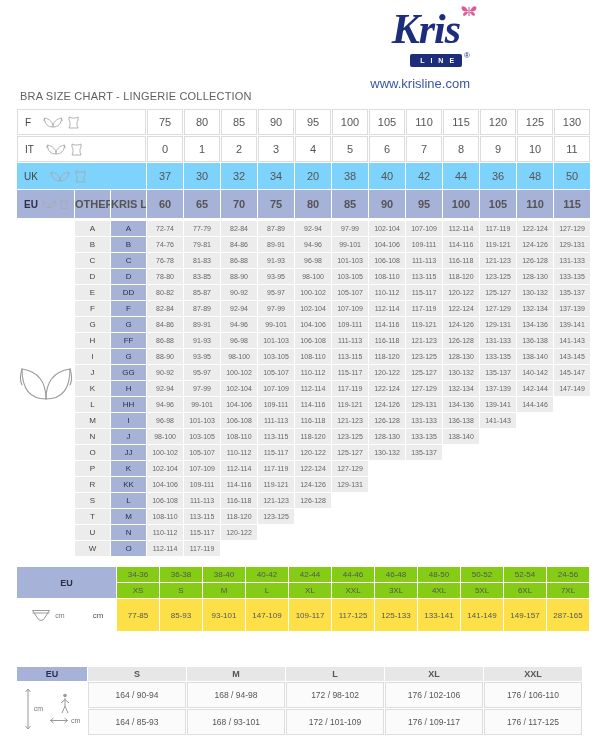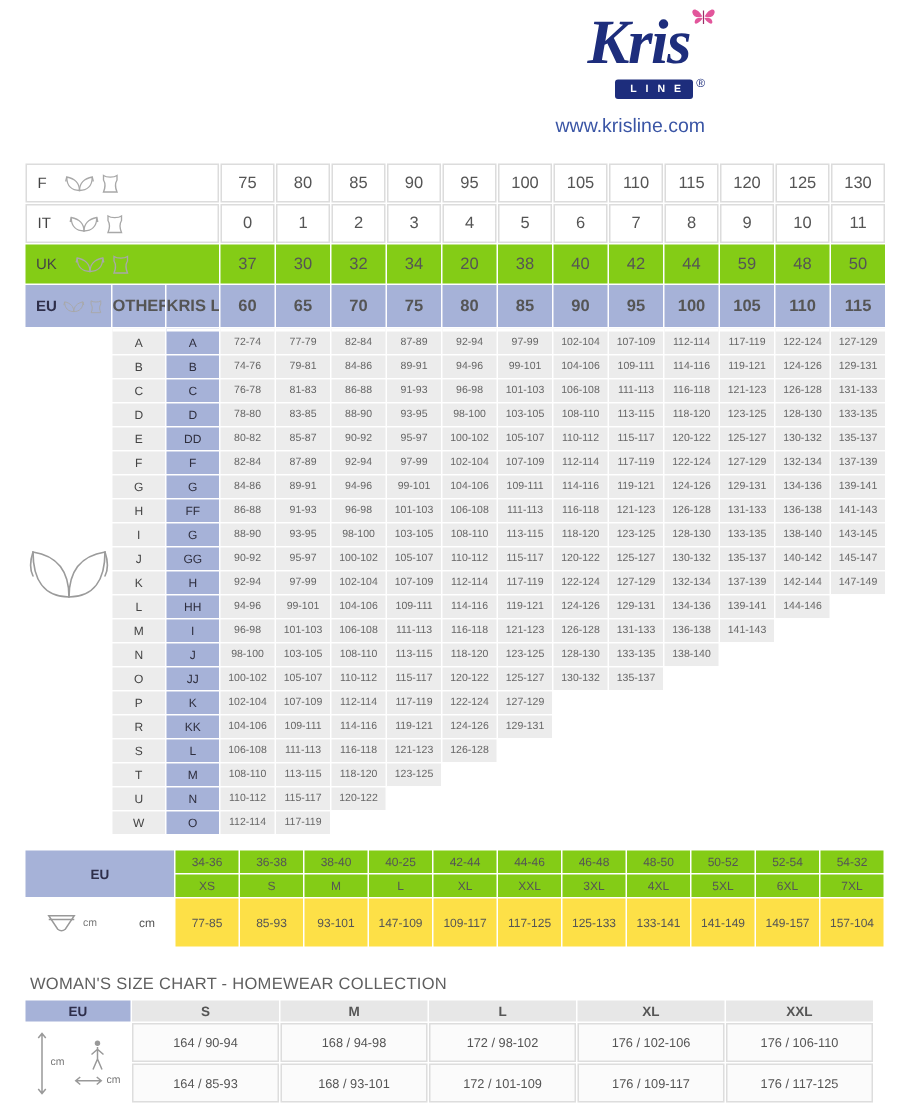--- a/index.html
+++ b/index.html
@@ -39,21 +39,21 @@
   .h-label { text-align:left; padding-left:7px; }
   .lblwrap { display:flex; align-items:center; gap:12px; }
   .euwrap { gap:4px; }
   .rl { font-size:10px; color:#444; }
   .bold { font-weight:bold; color:#2e2e4a; }
   .hicons { display:inline-flex; align-items:center; gap:5px; }
   .hicons.small { transform:scale(0.72); transform-origin:left center; }
 
   .row-f .h-label, .row-it .h-label { background:#fff; border:1px solid #dcdcdc; }
   .hv-f, .hv-it { background:#fff; border:1px solid #dcdcdc; }
-  .row-uk .h-label, .hv-uk { background:#84cc16; }
+  .row-uk .h-label, .hv-uk { background:#7dd3fc; }
   .row-eu .h-label, .row-eu .subhdr, .hv-eu { background:#a6b2d8; }
   .hv-eu { font-weight:bold; color:#2e2e3e; }
   .subhdr { font-size:6px; font-weight:bold; color:#333; }
 
   .sketch-cell { background:#fff; }
   .cup-other { background:#ececec; font-size:8px; color:#444; height:15px; line-height:15px; }
   .cup-kris  { background:#a6b2d8; font-size:8px; color:#2e2e3e; height:15px; line-height:15px; }
   .cup-val   { background:#ececec; font-size:7px; color:#666; height:15px; line-height:15px; }
   .cup-empty { background:transparent; }
   #cup-body tr:first-child td { border-top:2px solid #fff; }
@@ -99,20 +99,21 @@
         </g>
         <path d="M9 3 L9 12" stroke="#9b2d67" stroke-width="0.8"></path>
       </svg>
     </div>
     <div class="logo-badge-row">
       <span class="logo-line">LINE</span><span class="logo-reg">®</span>
     </div>
     <div class="logo-url">www.krisline.com</div>
   </div>
 
+  <h1 class="sec-title" id="title-bra">BRA SIZE CHART - LINGERIE COLLECTION</h1>
 
   <table class="bra-table">
     <colgroup>
       <col class="c-lbl">
         <col class="c-oth">
         <col class="c-kri">
       <col class="c-val">
         <col class="c-val">
         <col class="c-val">
         <col class="c-val">
@@ -208,21 +209,21 @@
         </td>
       <td class="hval hv-uk">37</td>
           <td class="hval hv-uk">30</td>
           <td class="hval hv-uk">32</td>
           <td class="hval hv-uk">34</td>
           <td class="hval hv-uk">20</td>
           <td class="hval hv-uk">38</td>
           <td class="hval hv-uk">40</td>
           <td class="hval hv-uk">42</td>
           <td class="hval hv-uk">44</td>
-          <td class="hval hv-uk">59</td>
+          <td class="hval hv-uk">36</td>
           <td class="hval hv-uk">48</td>
           <td class="hval hv-uk">50</td>
         </tr>
       <tr class="hrow row-eu">
         <td class="h-label">
           <div class="lblwrap euwrap">
             <span class="rl bold">EU</span>
             <span class="hicons small">
   <svg class="ic-bra" width="20" height="11" viewBox="0 0 20 11">
     <g fill="none" stroke="#a8a8a8" stroke-width="0.9">
@@ -618,28 +619,28 @@
         <col class="c-pv">
         <col class="c-pv">
         <col class="c-pv">
     </colgroup>
     <tbody>
       <tr>
         <td class="p-eu" colspan="2" rowspan="2">EU</td>
       <td class="p-size">34-36</td>
           <td class="p-size">36-38</td>
           <td class="p-size">38-40</td>
-          <td class="p-size">40-25</td>
+          <td class="p-size">40-42</td>
           <td class="p-size">42-44</td>
           <td class="p-size">44-46</td>
           <td class="p-size">46-48</td>
           <td class="p-size">48-50</td>
           <td class="p-size">50-52</td>
           <td class="p-size">52-54</td>
-          <td class="p-size">54-32</td>
+          <td class="p-size">24-56</td>
         </tr>
       <tr>
           <td class="p-size">XS</td>
           <td class="p-size">S</td>
           <td class="p-size">M</td>
           <td class="p-size">L</td>
           <td class="p-size">XL</td>
           <td class="p-size">XXL</td>
           <td class="p-size">3XL</td>
           <td class="p-size">4XL</td>
@@ -663,26 +664,25 @@
       <td class="p-val">77-85</td>
           <td class="p-val">85-93</td>
           <td class="p-val">93-101</td>
           <td class="p-val">147-109</td>
           <td class="p-val">109-117</td>
           <td class="p-val">117-125</td>
           <td class="p-val">125-133</td>
           <td class="p-val">133-141</td>
           <td class="p-val">141-149</td>
           <td class="p-val">149-157</td>
-          <td class="p-val">157-104</td>
+          <td class="p-val">287-165</td>
         </tr>
     </tbody>
   </table>
 
-  <h1 class="sec-title" id="title-home">WOMAN'S SIZE CHART - HOMEWEAR COLLECTION</h1>
 
   <table class="home-table">
     <colgroup>
       <col class="c-hicon">
         <col class="c-hv">
         <col class="c-hv">
         <col class="c-hv">
         <col class="c-hv">
         <col class="c-hv">
     </colgroup>

